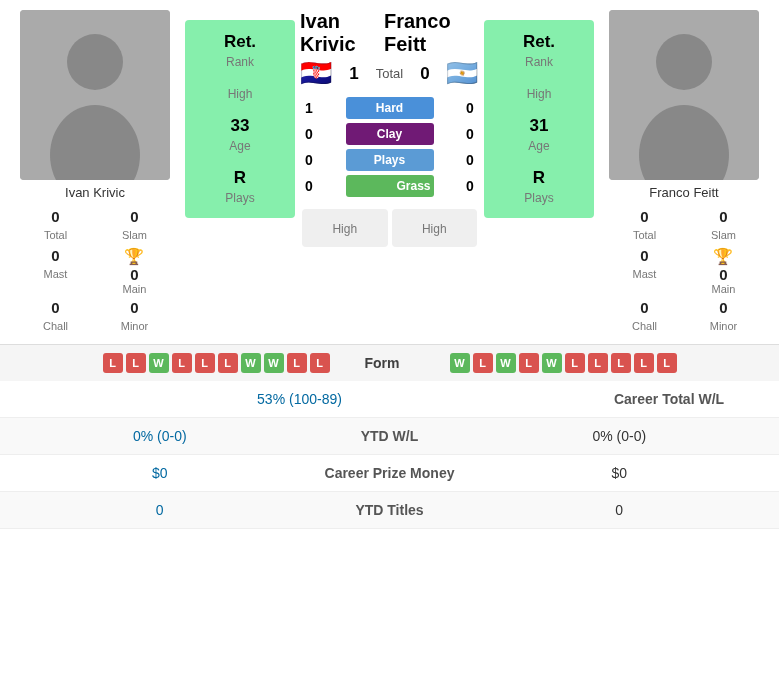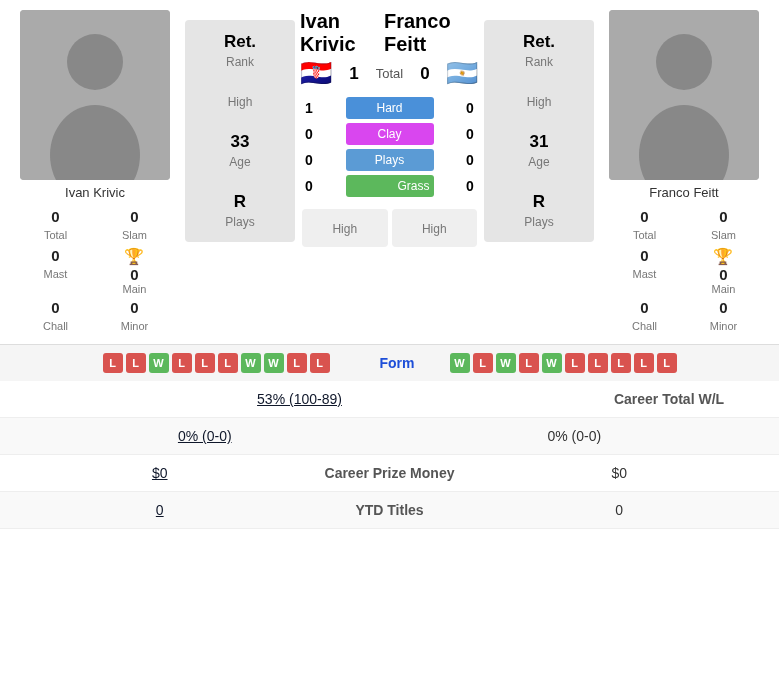--- a/index.html
+++ b/index.html
@@ -19,25 +19,25 @@
 
     .form-left {
       display: flex;
       gap: 3px;
       flex: 1;
       justify-content: flex-end;
     }
 
     .form-label {
       font-size: 14px;
-      color: #1d4ed8;
+      color: #404040;
       font-weight: bold;
       margin: 0 30px;
       min-width: 50px;
-      text-align: right;
+      text-align: left;
     }
 
     .form-right {
       display: flex;
       gap: 3px;
       flex: 1;
     }
 
     .form-badge {
       color: #fff;
@@ -67,22 +67,21 @@
     }
 
     .stats-row:nth-child(even) {
       background: #f9f9f9;
     }
 
     .stats-left {
       flex: 1;
       text-align: center;
       font-size: 14px;
-      color: #0f172a;
-      text-decoration: underline;
+      color: #0369a1;
     }
 
     .stats-center {
       min-width: 180px;
       text-align: center;
       font-size: 14px;
       color: #555;
       font-weight: bold;
     }
 
@@ -151,28 +150,28 @@
       width: 150px;
     }
 
     .sg-item { text-align: center; }
     .sg-val { font-size: 15px; font-weight: bold; color: #222; display: block; }
     .sg-lab { font-size: 11px; color: #777; }
 
     .trophy { color: #4a8fd4; font-size: 16px; }
 
     .mid-box {
-      background: #e5e5e5;
+      background: #86efac;
       border-radius: 4px;
       width: 110px;
       display: flex;
       flex-direction: column;
       align-items: center;
       padding: 12px 16px;
-      gap: 22px;
+      gap: 14px;
     }
 
     .mid-entry { text-align: center; }
     .mid-val { font-size: 17px; font-weight: bold; display: block; }
     .mid-lab { font-size: 12px; color: #777; }
 
     .center-names-row {
       display: flex;
       justify-content: space-between;
       width: 100%;
@@ -201,21 +200,21 @@
       align-items: center;
       justify-content: space-between;
       width: 100%;
       margin-bottom: 4px;
     }
 
     .ct-score { font-size: 14px; font-weight: bold; min-width: 18px; text-align: center; }
     .ct-btn {
       color: #fff;
       font-size: 12px;
-      font-weight: normal;
+      font-weight: bold;
       padding: 4px 0;
       border-radius: 3px;
       width: 88px;
       text-align: center;
     }
 
     .high-row {
       display: flex;
       justify-content: space-between;
       width: 100%;
@@ -310,21 +309,21 @@
       </div>
 
       <div style="width:100%;">
         <div class="court-type-row">
           <span class="ct-score">1</span>
           <span class="ct-btn" style="background:#4a90d9;">Hard</span>
           <span class="ct-score">0</span>
         </div>
         <div class="court-type-row">
           <span class="ct-score">0</span>
-          <span class="ct-btn" style="background:#d946ef;">Clay</span>
+          <span class="ct-btn" style="background:#701a75;">Clay</span>
           <span class="ct-score">0</span>
         </div>
         <div class="court-type-row">
           <span class="ct-score">0</span>
           <span class="ct-btn" style="background:#5b9bd5;">Plays</span>
           <span class="ct-score">0</span>
         </div>
         <div class="court-type-row">
           <span class="ct-score">0</span>
           <span class="ct-btn" style="background:#5cb85c;padding-left:48px;">Grass</span>
@@ -428,20 +427,21 @@
       </div>
   </div>
 
   <div class="stats-rows" id="career-stats-container">
       <div class="stats-row">
     <span class="stats-left">53% (100-89)</span>
     <span class="stats-center">Career Total W/L</span>
   </div>
       <div class="stats-row">
     <span class="stats-left">0% (0-0)</span>
+    <span class="stats-center">YTD W/L</span>
     <span class="stats-right">0% (0-0)</span>
   </div>
       <div class="stats-row">
     <span class="stats-left">$0</span>
     <span class="stats-center">Career Prize Money</span>
     <span class="stats-right">$0</span>
   </div>
       <div class="stats-row">
     <span class="stats-left">0</span>
     <span class="stats-center">YTD Titles</span>

